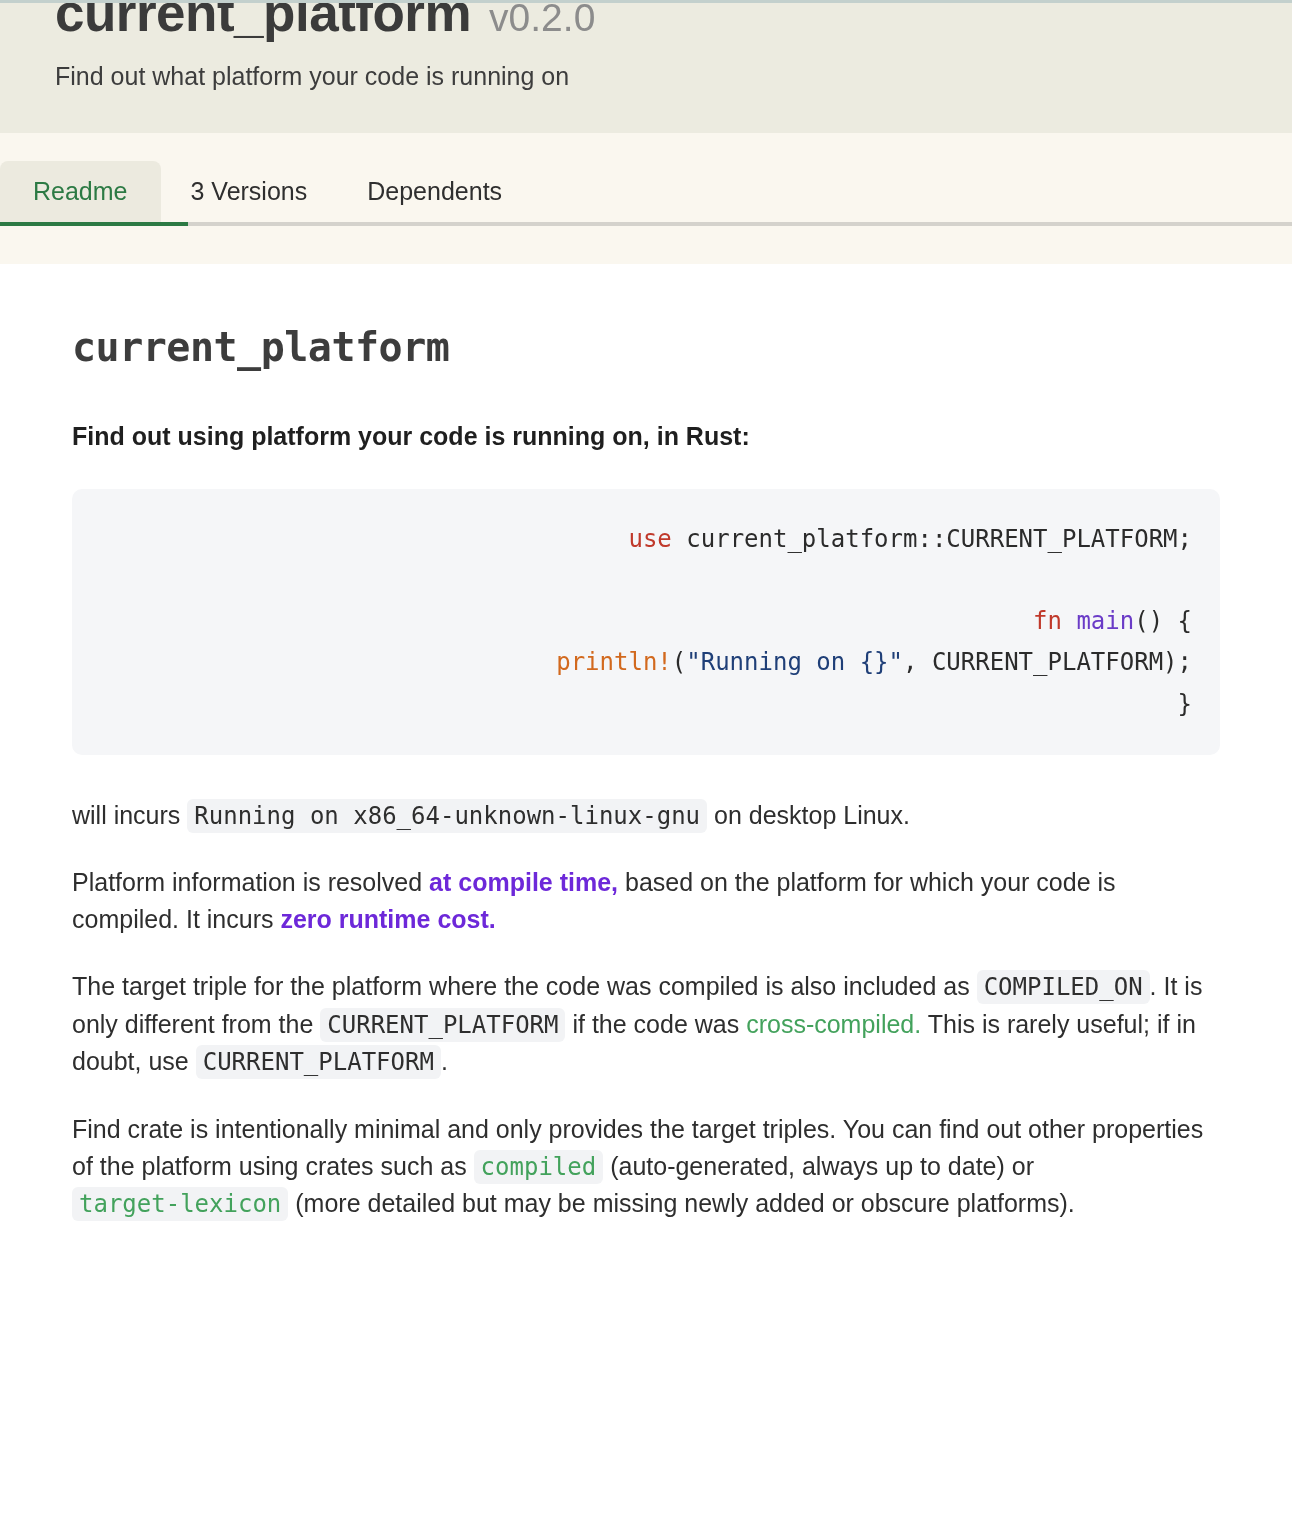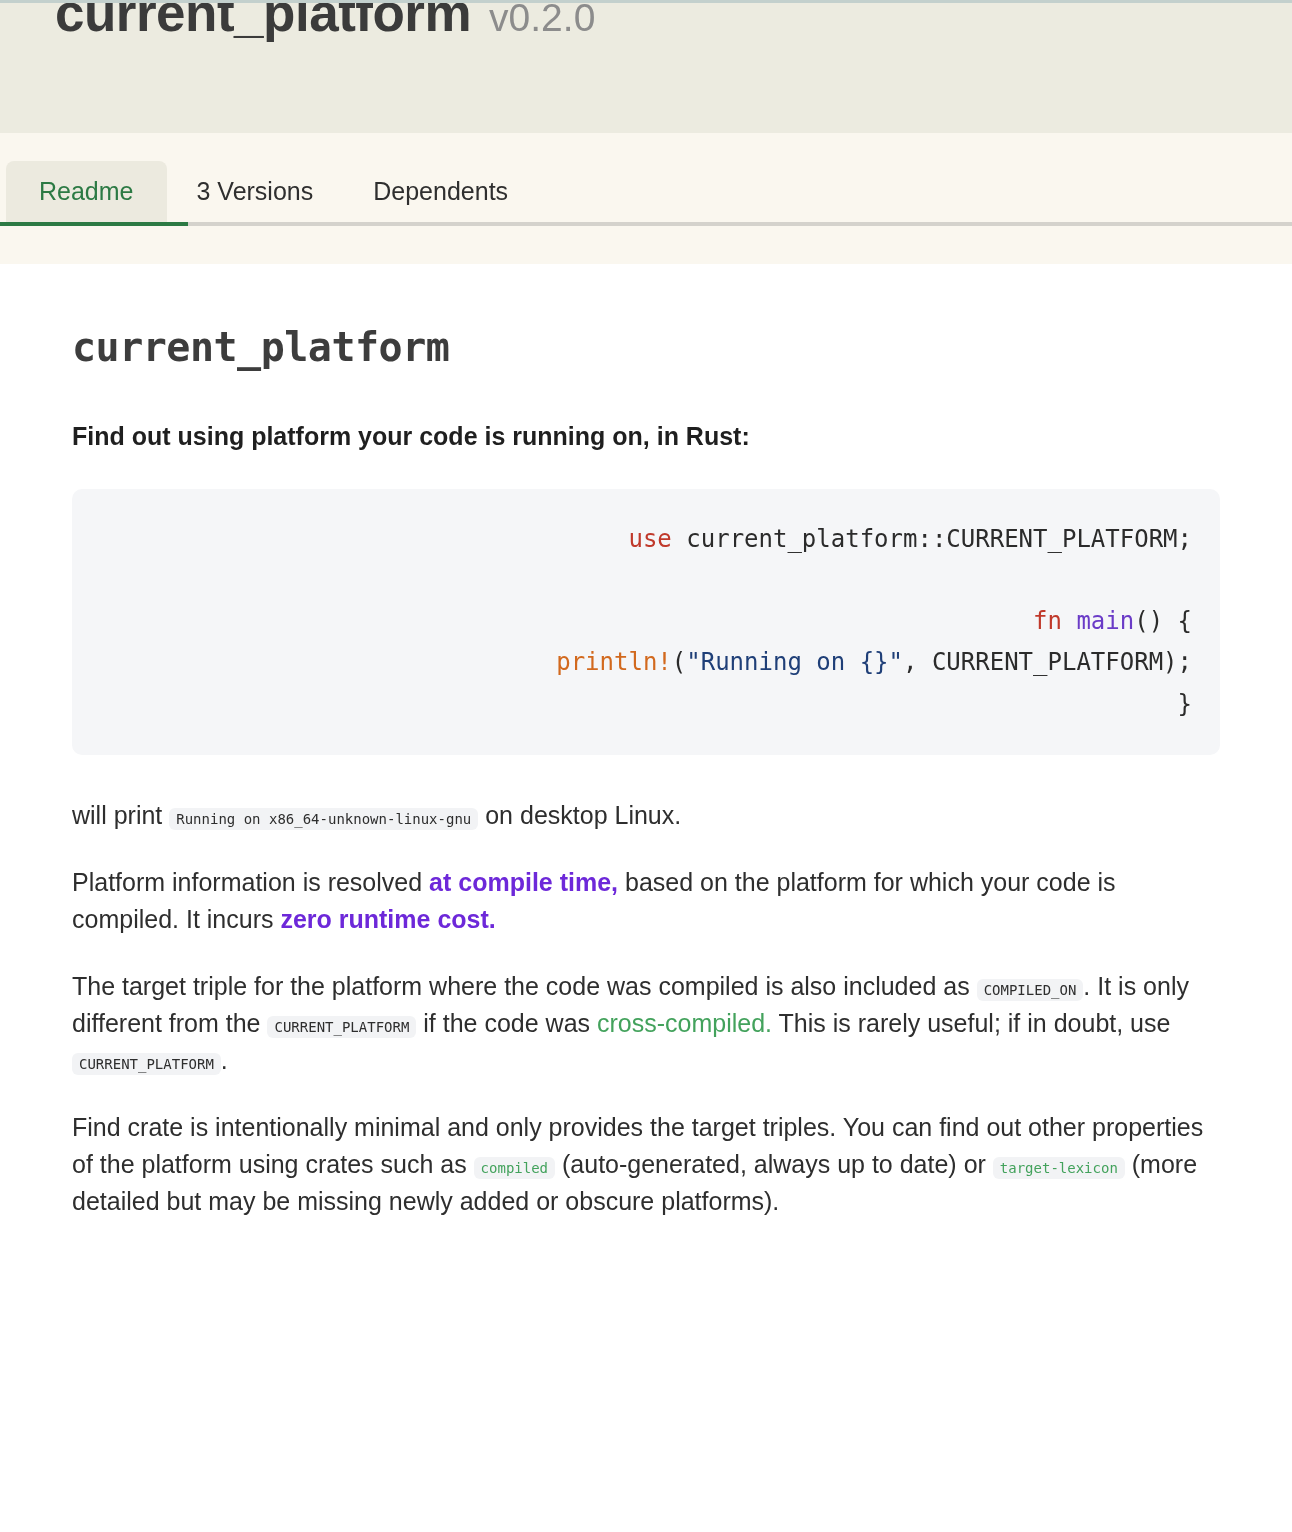--- a/index.html
+++ b/index.html
@@ -62,21 +62,21 @@
 
   
   .tabbar-wrap {
     background: #faf7ef;
     padding-top: 28px;
     position: relative;
   }
   .tabbar {
     display: flex;
     align-items: flex-end;
-    padding-left: 6px;
+    padding-left: 0;
     position: relative;
     z-index: 2;
   }
   .tab {
     font-size: 25px;
     color: #2f2f2f;
     padding: 17px 30px 16px 30px;
     cursor: pointer;
     background: transparent;
     border: none;
@@ -138,21 +138,21 @@
   }
   .readme strong { font-weight: bold; color: #6d28d9; }
 
   .readme a.link {
     color: #43a25c;
     text-decoration: none;
   }
 
   code.inline {
     font-family: "DejaVu Sans Mono", "Liberation Mono", monospace;
-    font-size: 14px;
+    font-size: 24px;
     background: #f2f3f5;
     border-radius: 6px;
     padding: 3px 7px;
     color: #2e2e2e;
     white-space: nowrap;
   }
   code.inline.green { color: #43a25c; }
 
   pre.codeblock {
     background: #f5f6f8;
@@ -182,20 +182,21 @@
 
 <div>
 
   <div class="top-rule"></div>
 
   <div class="crate-header">
     <div class="crate-title-row">
       <span class="crate-name">current_platform</span>
       <span class="crate-version">v0.2.0</span>
     </div>
+    <div class="crate-desc">Find out what platform your code is running on</div>
   </div>
 
   <div class="tabbar-wrap">
     <div class="tabbar">
       <button class="tab first active">Readme</button>
       <button class="tab">3 Versions</button>
       <button class="tab">Dependents</button>
     </div>
     <div class="tab-underline-row">
       <div class="tab-underline-active"></div>
@@ -209,21 +210,21 @@
       <h1>current_platform</h1>
 
       <p class="lead">Find out using platform your code is running on, in Rust:</p>
 
       <pre class="codeblock"><code><span class="tok-kw">use</span><span class="tok-id"> current_platform::CURRENT_PLATFORM;</span>
 
 <span class="tok-kw">fn</span> <span class="tok-fn">main</span><span class="tok-id">() {</span>
 <span class="tok-id">    </span><span class="tok-mac">println!</span><span class="tok-id">(</span><span class="tok-str">"Running on {}"</span><span class="tok-id">, CURRENT_PLATFORM);</span>
 <span class="tok-id">}</span></code></pre>
 
-      <p><span>will print</span> <code class="inline">Running on x86_64-unknown-linux-gnu</code> <span>on desktop Linux.</span></p>
+      <p><span>will incurs</span> <code class="inline">Running on x86_64-unknown-linux-gnu</code> <span>on desktop Linux.</span></p>
 
       <p><span>Platform information is resolved </span><strong>at compile time,</strong><span> based on the platform for which your code is compiled. It incurs </span><strong>zero runtime cost.</strong></p>
 
       <p><span>The target triple for the platform where the code was compiled is also included as</span> <code class="inline">COMPILED_ON</code><span>. It is only different from the</span> <code class="inline">CURRENT_PLATFORM</code> <span>if the code was</span> <a class="link" href="#">cross-compiled.</a> <span>This is rarely useful; if in doubt, use</span> <code class="inline">CURRENT_PLATFORM</code><span>.</span></p>
 
       <p><span>Find crate is intentionally minimal and only provides the target triples. You can find out other properties of the platform using crates such as</span> <code class="inline green">compiled</code> <span>(auto-generated, always up to date) or</span> <code class="inline green">target-lexicon</code> <span>(more detailed but may be missing newly added or obscure platforms).</span></p>
 
     </div>
   </div>
 

